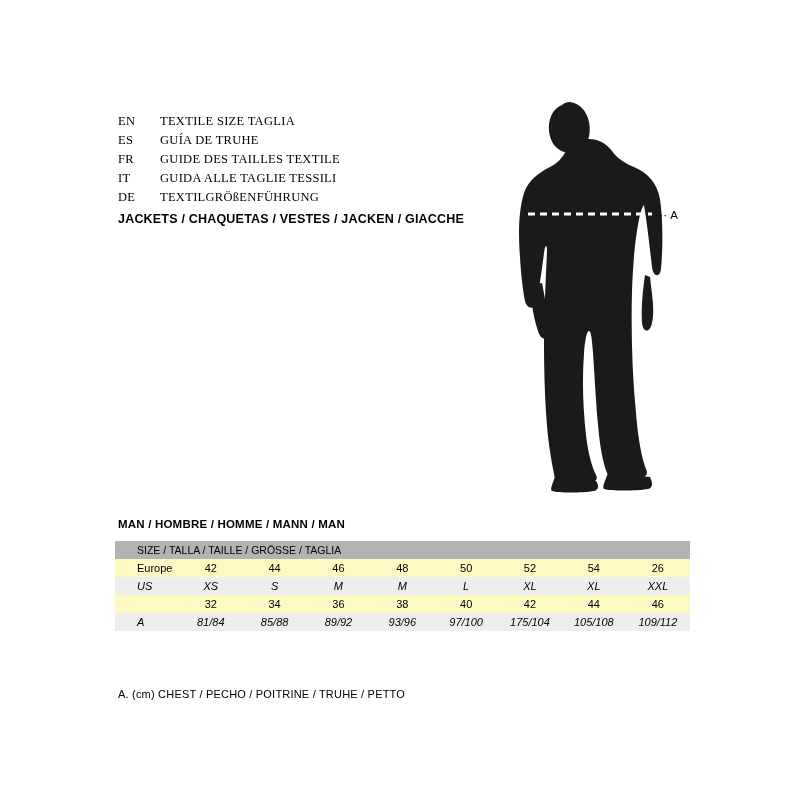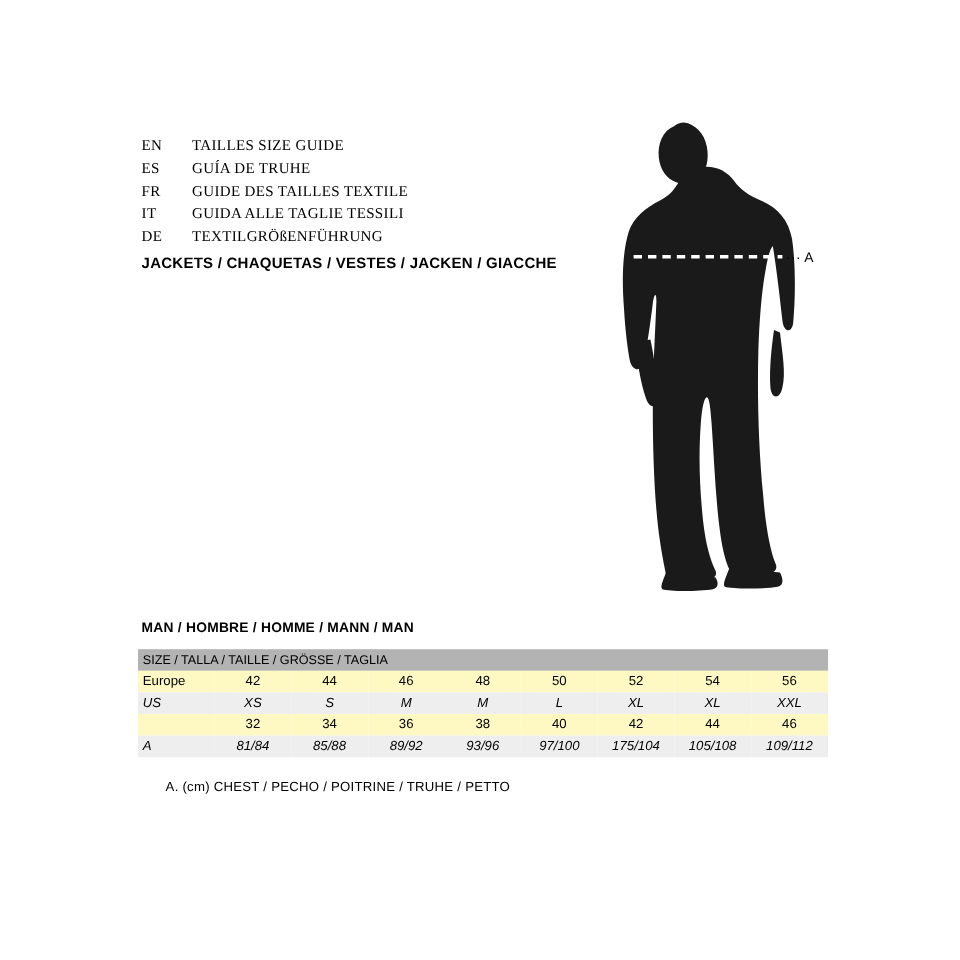--- a/index.html
+++ b/index.html
@@ -101,54 +101,53 @@
   }
   table.size-table td {
     height: 18px;
     padding: 0 4px;
     text-align: center;
     vertical-align: middle;
     white-space: nowrap;
   }
   table.size-table td.label-cell {
     text-align: left;
-    padding-left: 4px;
+    padding-left: 22px;
     width: 95px;
   }
   tr.header-row td {
     background: #b3b3b3;
     font-size: 10.5px;
     text-align: left;
   }
   tr.row-shade td {
     background: #eeeeee;
     font-style: italic;
   }
   tr.row-plain td {
     background: #fef9c3;
   }
 
   .table-footnote {
     position: absolute;
     left: 118px;
-    top: 650px;
+    top: 688px;
     font-size: 11px;
     letter-spacing: 0.2px;
-    margin-left: 20px;
   }
 </style>
 </head>
 <body>
 
 <div class="page">
 
   <div class="lang-block">
     <div class="lang-row">
       <span class="lang-code">EN</span>
-      <span class="lang-text">TAILLES SIZE GUIDE</span>
+      <span class="lang-text">TEXTILE SIZE TAGLIA</span>
     </div>
     <div class="lang-row">
       <span class="lang-code">ES</span>
       <span class="lang-text">GUÍA DE TRUHE</span>
     </div>
     <div class="lang-row">
       <span class="lang-code">FR</span>
       <span class="lang-text">GUIDE DES TAILLES TEXTILE</span>
     </div>
     <div class="lang-row">
@@ -226,21 +225,21 @@
 
       <tr class="row-plain">
         <td class="label-cell">Europe</td>
         <td>42</td>
         <td>44</td>
         <td>46</td>
         <td>48</td>
         <td>50</td>
         <td>52</td>
         <td>54</td>
-        <td>56</td>
+        <td>26</td>
       </tr>
 
       <tr class="row-shade">
         <td class="label-cell">US</td>
         <td>XS</td>
         <td>S</td>
         <td>M</td>
         <td>M</td>
         <td>L</td>
         <td>XL</td>

